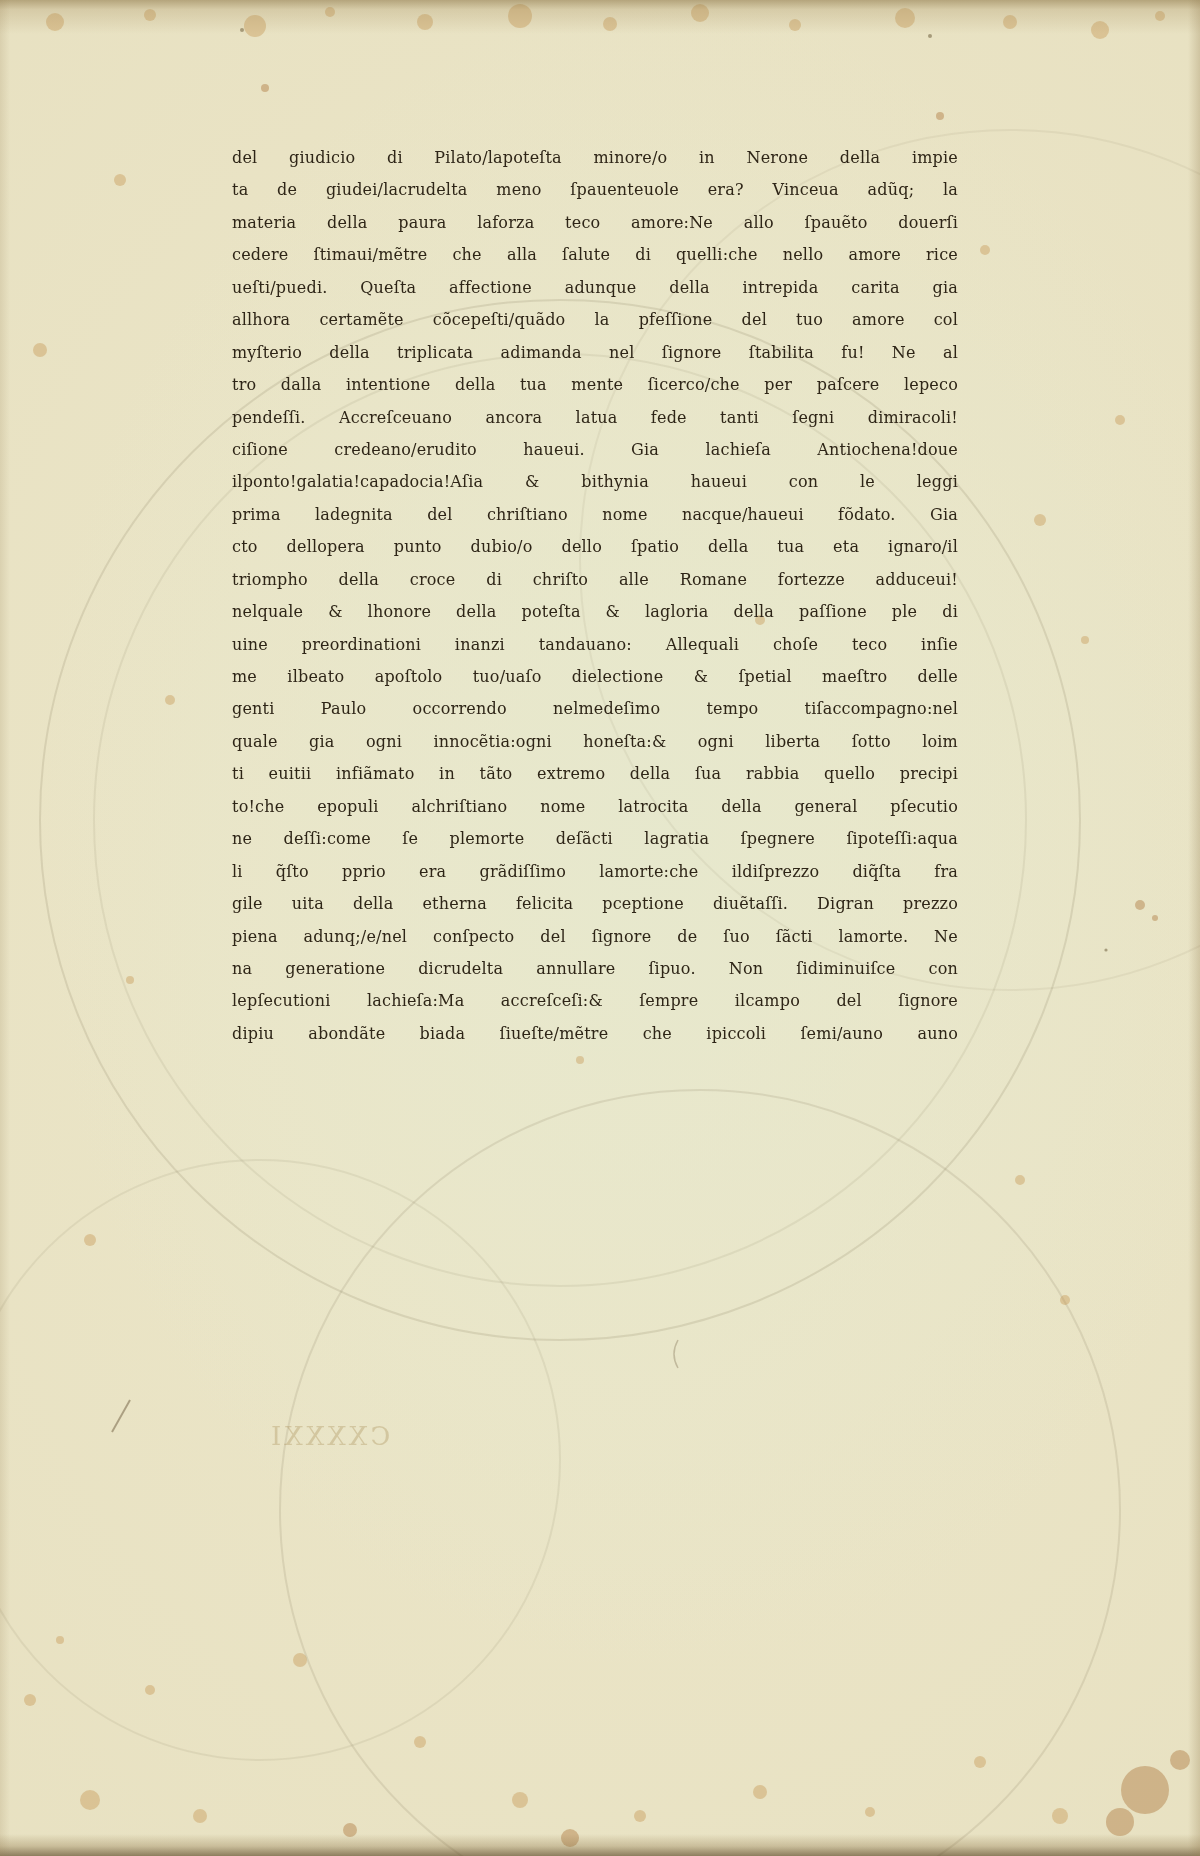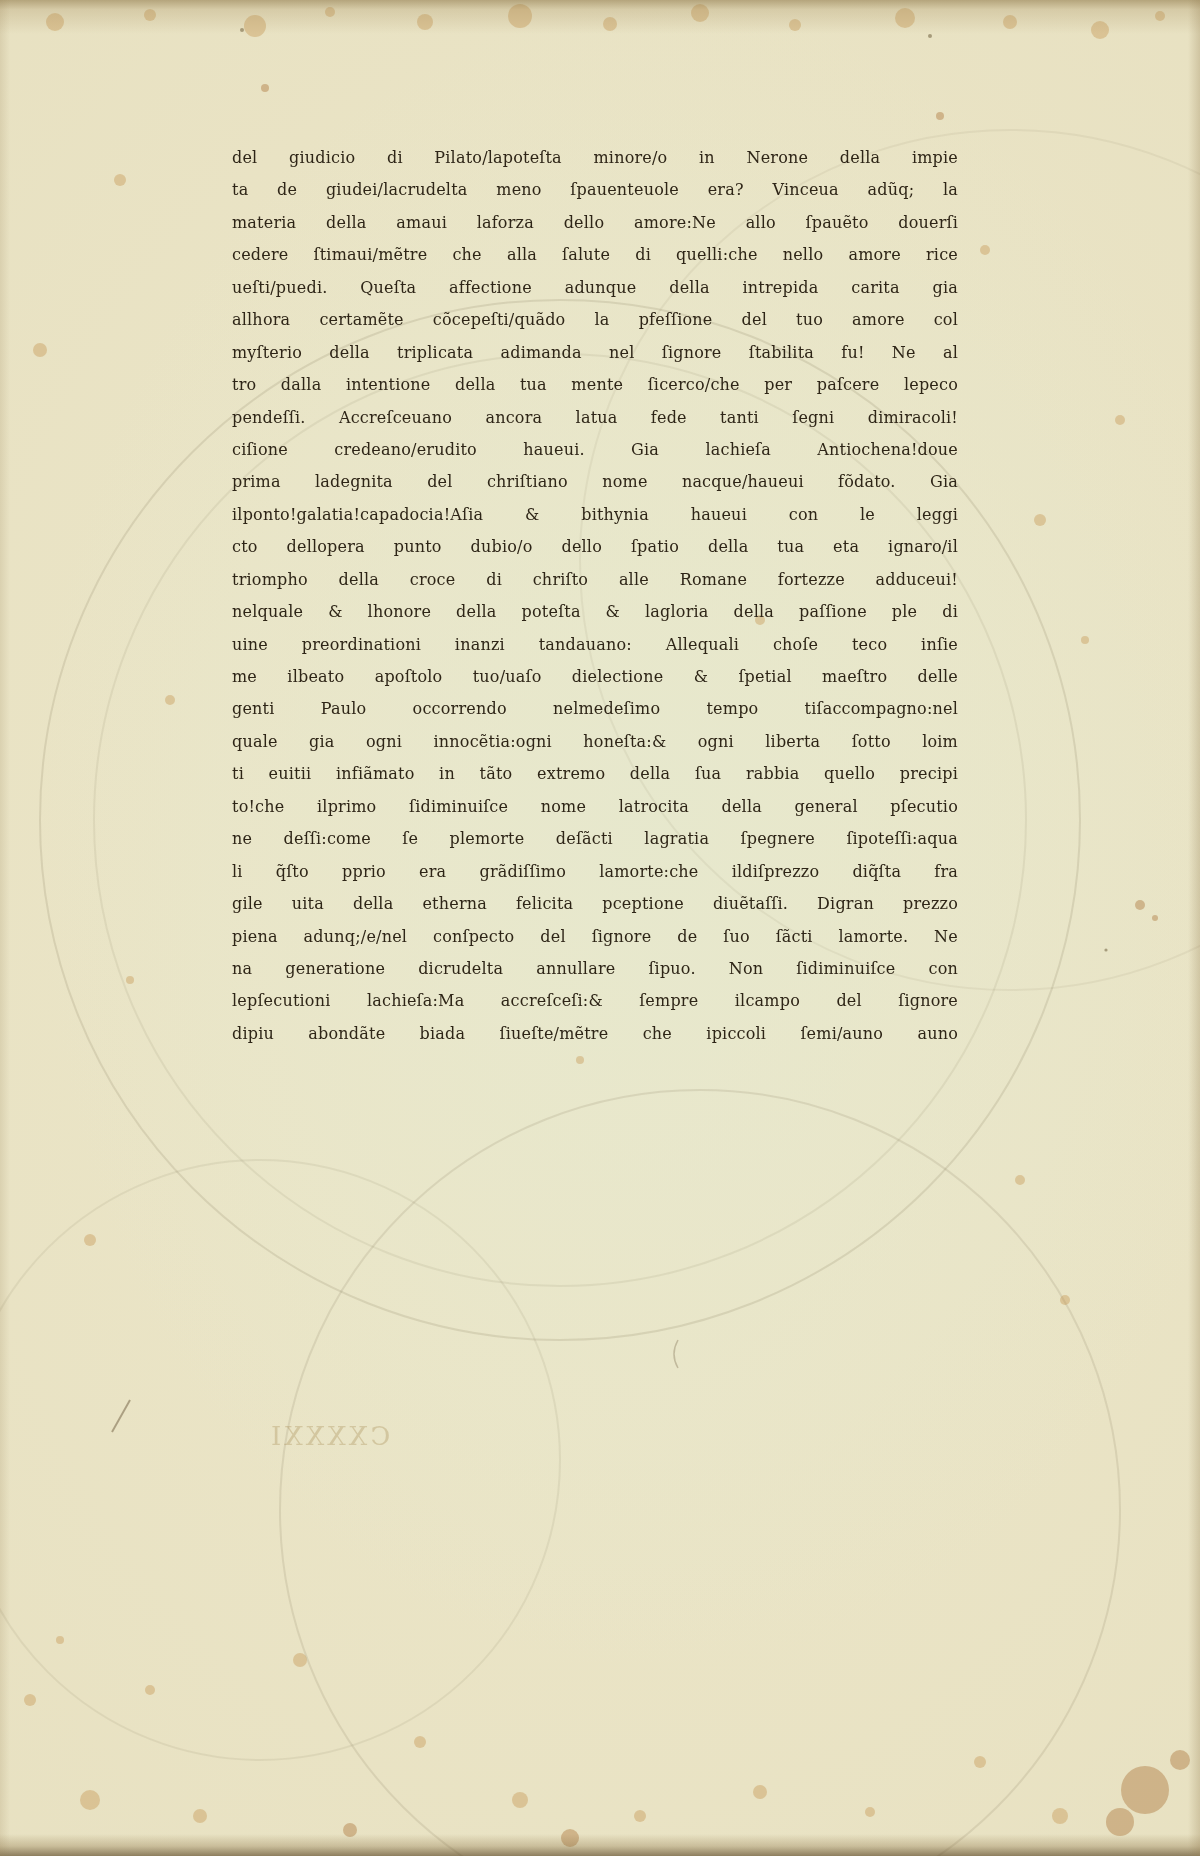--- a/index.html
+++ b/index.html
@@ -142,39 +142,39 @@
         <circle cx="242" cy="30" r="2"></circle>
         <circle cx="1106" cy="950" r="1.6"></circle>
     </g>
   </svg>
 
   <div class="folio-mirror">CXXXXI</div>
 
   <div class="textblock">
       <div class="line">del giudicio di Pilato/lapoteſta minore/o in Nerone della impie</div>
       <div class="line">ta de giudei/lacrudelta meno ſpauenteuole era? Vinceua adũq; la</div>
-      <div class="line">materia della amaui laforza dello amore:Ne allo ſpauẽto douerſi</div>
+      <div class="line">materia della paura laforza teco amore:Ne allo ſpauẽto douerſi</div>
       <div class="line">cedere ſtimaui/mẽtre che alla ſalute di quelli:che nello amore rice</div>
       <div class="line">ueſti/puedi. Queſta affectione adunque della intrepida carita gia</div>
       <div class="line">allhora certamẽte cõcepeſti/quãdo la pfeſſione del tuo amore col</div>
       <div class="line">myſterio della triplicata adimanda nel ſignore ſtabilita fu! Ne al</div>
       <div class="line">tro dalla intentione della tua mente ſicerco/che per paſcere lepeco</div>
       <div class="line">pendeſſi. Accreſceuano ancora latua fede tanti ſegni dimiracoli!</div>
       <div class="line">ciſione credeano/erudito haueui. Gia lachieſa Antiochena!doue</div>
+      <div class="line">ilponto!galatia!capadocia!Aſia &amp; bithynia haueui con le leggi</div>
       <div class="line">prima ladegnita del chriſtiano nome nacque/haueui fõdato. Gia</div>
-      <div class="line">ilponto!galatia!capadocia!Aſia &amp; bithynia haueui con le leggi</div>
       <div class="line">cto dellopera punto dubio/o dello ſpatio della tua eta ignaro/il</div>
       <div class="line">triompho della croce di chriſto alle Romane fortezze adduceui!</div>
       <div class="line">nelquale &amp; lhonore della poteſta &amp; lagloria della paſſione ple di</div>
       <div class="line">uine preordinationi inanzi tandauano: Allequali choſe teco inſie</div>
       <div class="line">me ilbeato apoſtolo tuo/uaſo dielectione &amp; ſpetial maeſtro delle</div>
       <div class="line">genti Paulo occorrendo nelmedeſimo tempo tiſaccompagno:nel</div>
       <div class="line">quale gia ogni innocẽtia:ogni honeſta:&amp; ogni liberta ſotto loim</div>
       <div class="line">ti euitii infiãmato in tãto extremo della ſua rabbia quello precipi</div>
-      <div class="line">to!che ilprimo ſidiminuiſce nome latrocita della general pſecutio</div>
+      <div class="line">to!che epopuli alchriſtiano nome latrocita della general pſecutio</div>
       <div class="line">ne deſſi:come ſe plemorte deſãcti lagratia ſpegnere ſipoteſſi:aqua</div>
       <div class="line">li q̃ſto pprio era grãdiſſimo lamorte:che ildiſprezzo diq̃ſta fra</div>
       <div class="line">gile uita della etherna felicita pceptione diuẽtaſſi. Digran prezzo</div>
       <div class="line">piena adunq;/e/nel conſpecto del ſignore de ſuo ſãcti lamorte. Ne</div>
       <div class="line">na generatione dicrudelta annullare ſipuo. Non ſidiminuiſce con</div>
       <div class="line">lepſecutioni lachieſa:Ma accreſceſi:&amp; ſempre ilcampo del ſignore</div>
       <div class="line">dipiu abondãte biada ſiueſte/mẽtre che ipiccoli ſemi/auno auno</div>
     </div>
 
   <div class="edge-top"></div>

